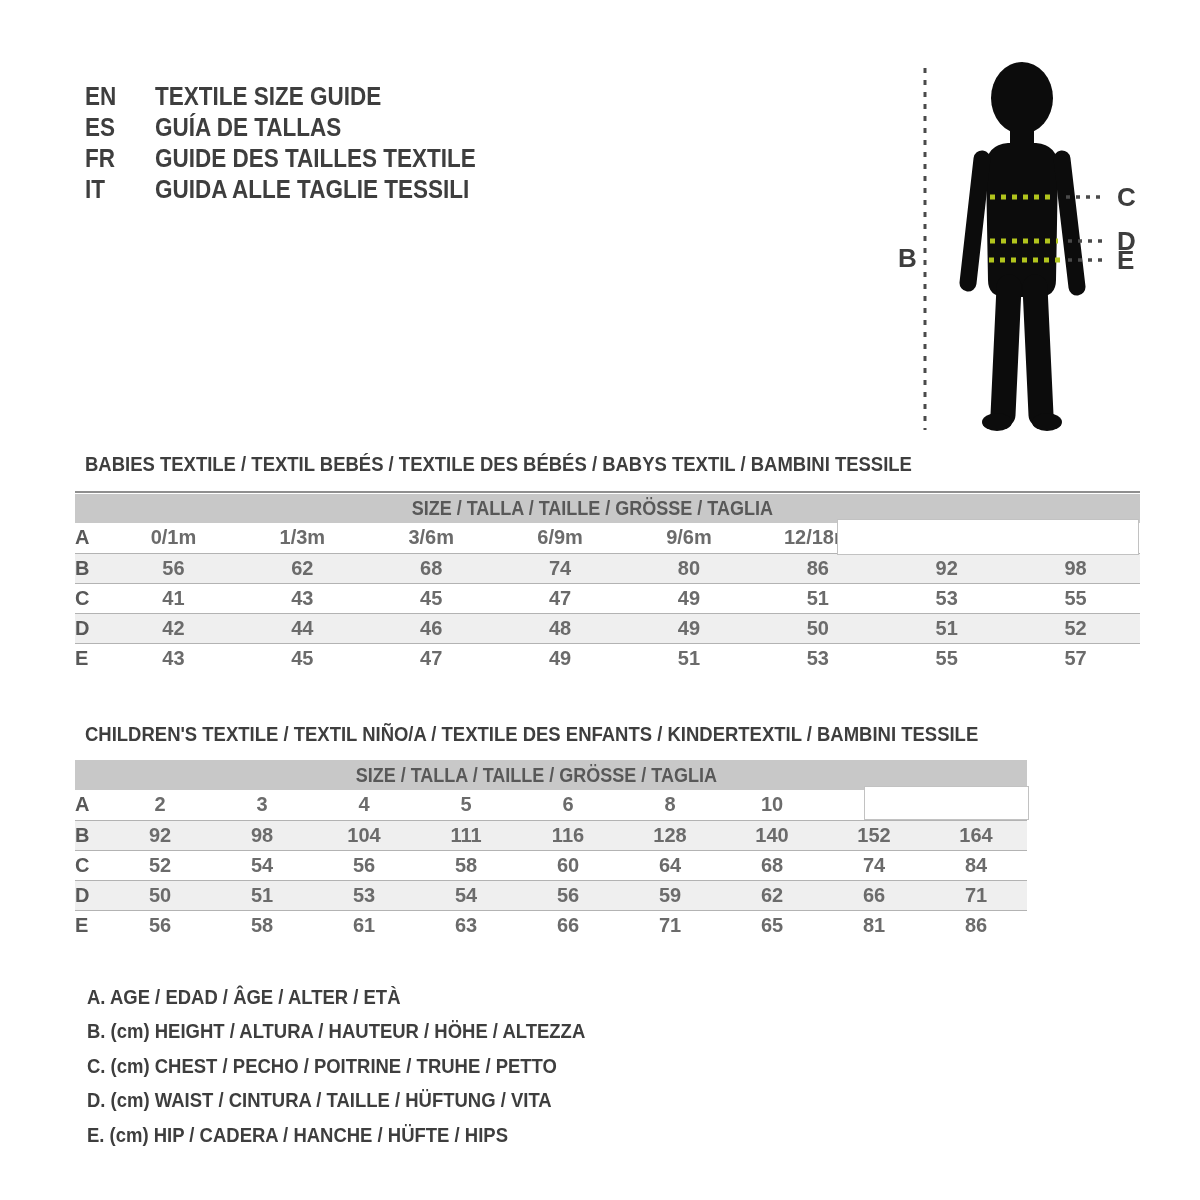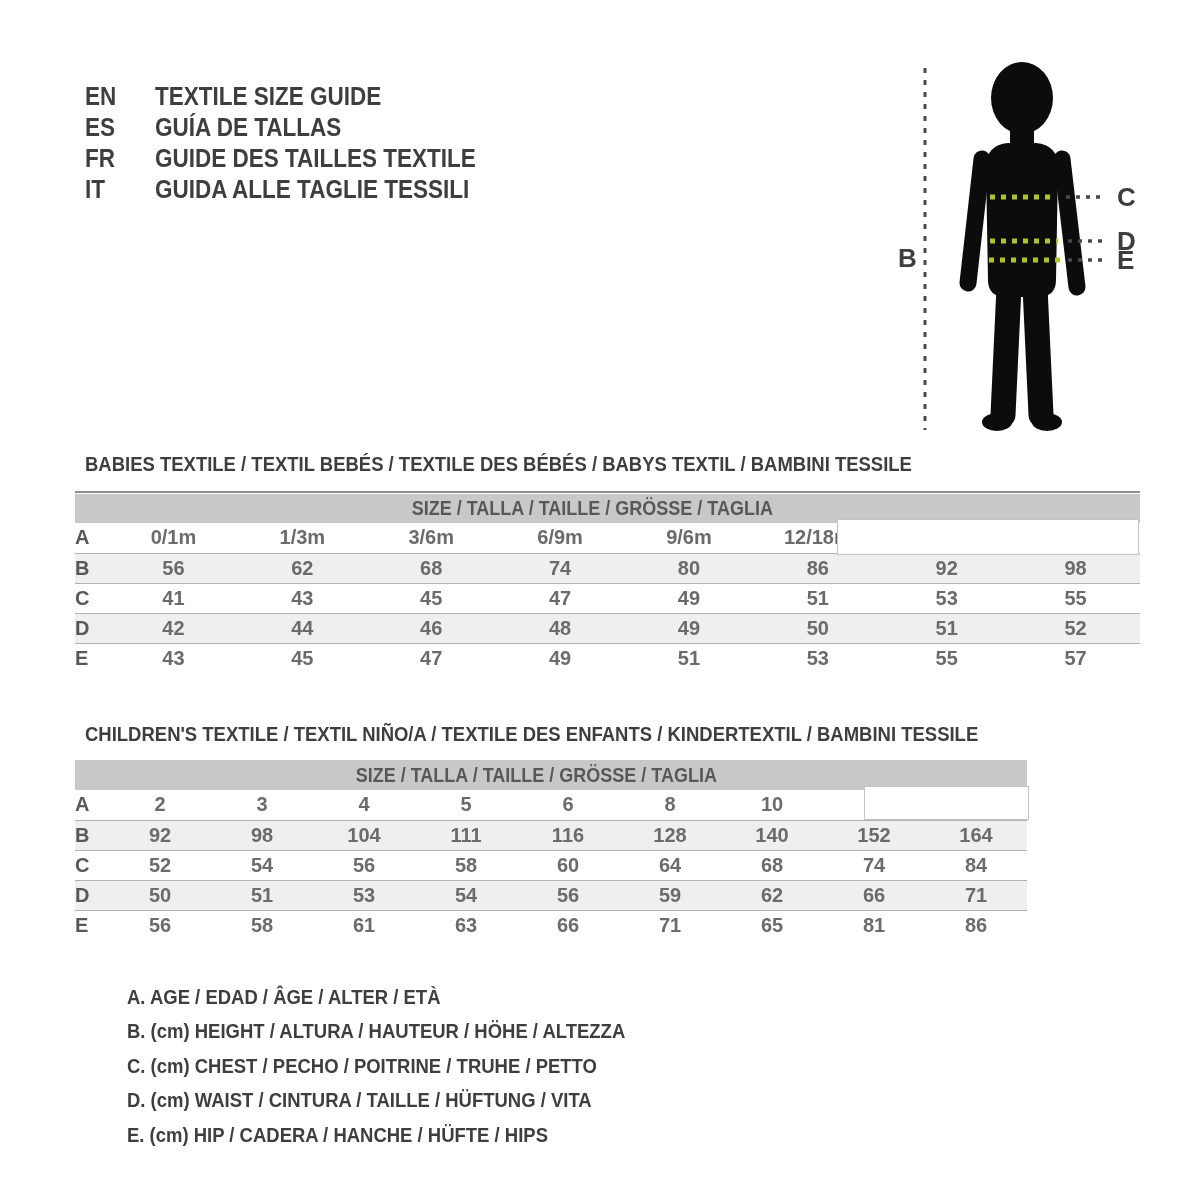--- a/index.html
+++ b/index.html
@@ -36,21 +36,21 @@
   .size-table tr.data-row{height:30px;}
   .size-table tr.stripe{background:#efefef;}
   .size-table tr.ruled td,.size-table tr.ruled th{border-bottom:1px solid #b3b3b3;}
   .row-label{text-align:left;padding-left:13px;font-size:20px;color:#585858;}
   .cell{text-align:center;font-size:20px;color:#6b6b6b;}
   .cv{position:relative;z-index:3;}
   .hl-box{position:absolute;background:#ffffff;border:1px solid #c2c2c2;z-index:2;}
   .hl-babies{left:762px;top:28px;width:300px;height:34px;}
   .hl-children{left:789px;top:26px;width:163px;height:32px;}
   
-  .legend{position:absolute;left:87px;top:980px;margin-left:40px;}
+  .legend{position:absolute;left:87px;top:980px;}
   .legend-item{font-size:21px;font-weight:700;color:#3e3e3e;line-height:34.4px;white-space:nowrap;
     transform:scaleX(.88);transform-origin:0 50%;}
 </style>
 </head>
 <body>
 
 <div class="canvas">
 
   <div class="lang-block">
       <div class="lang-row">

